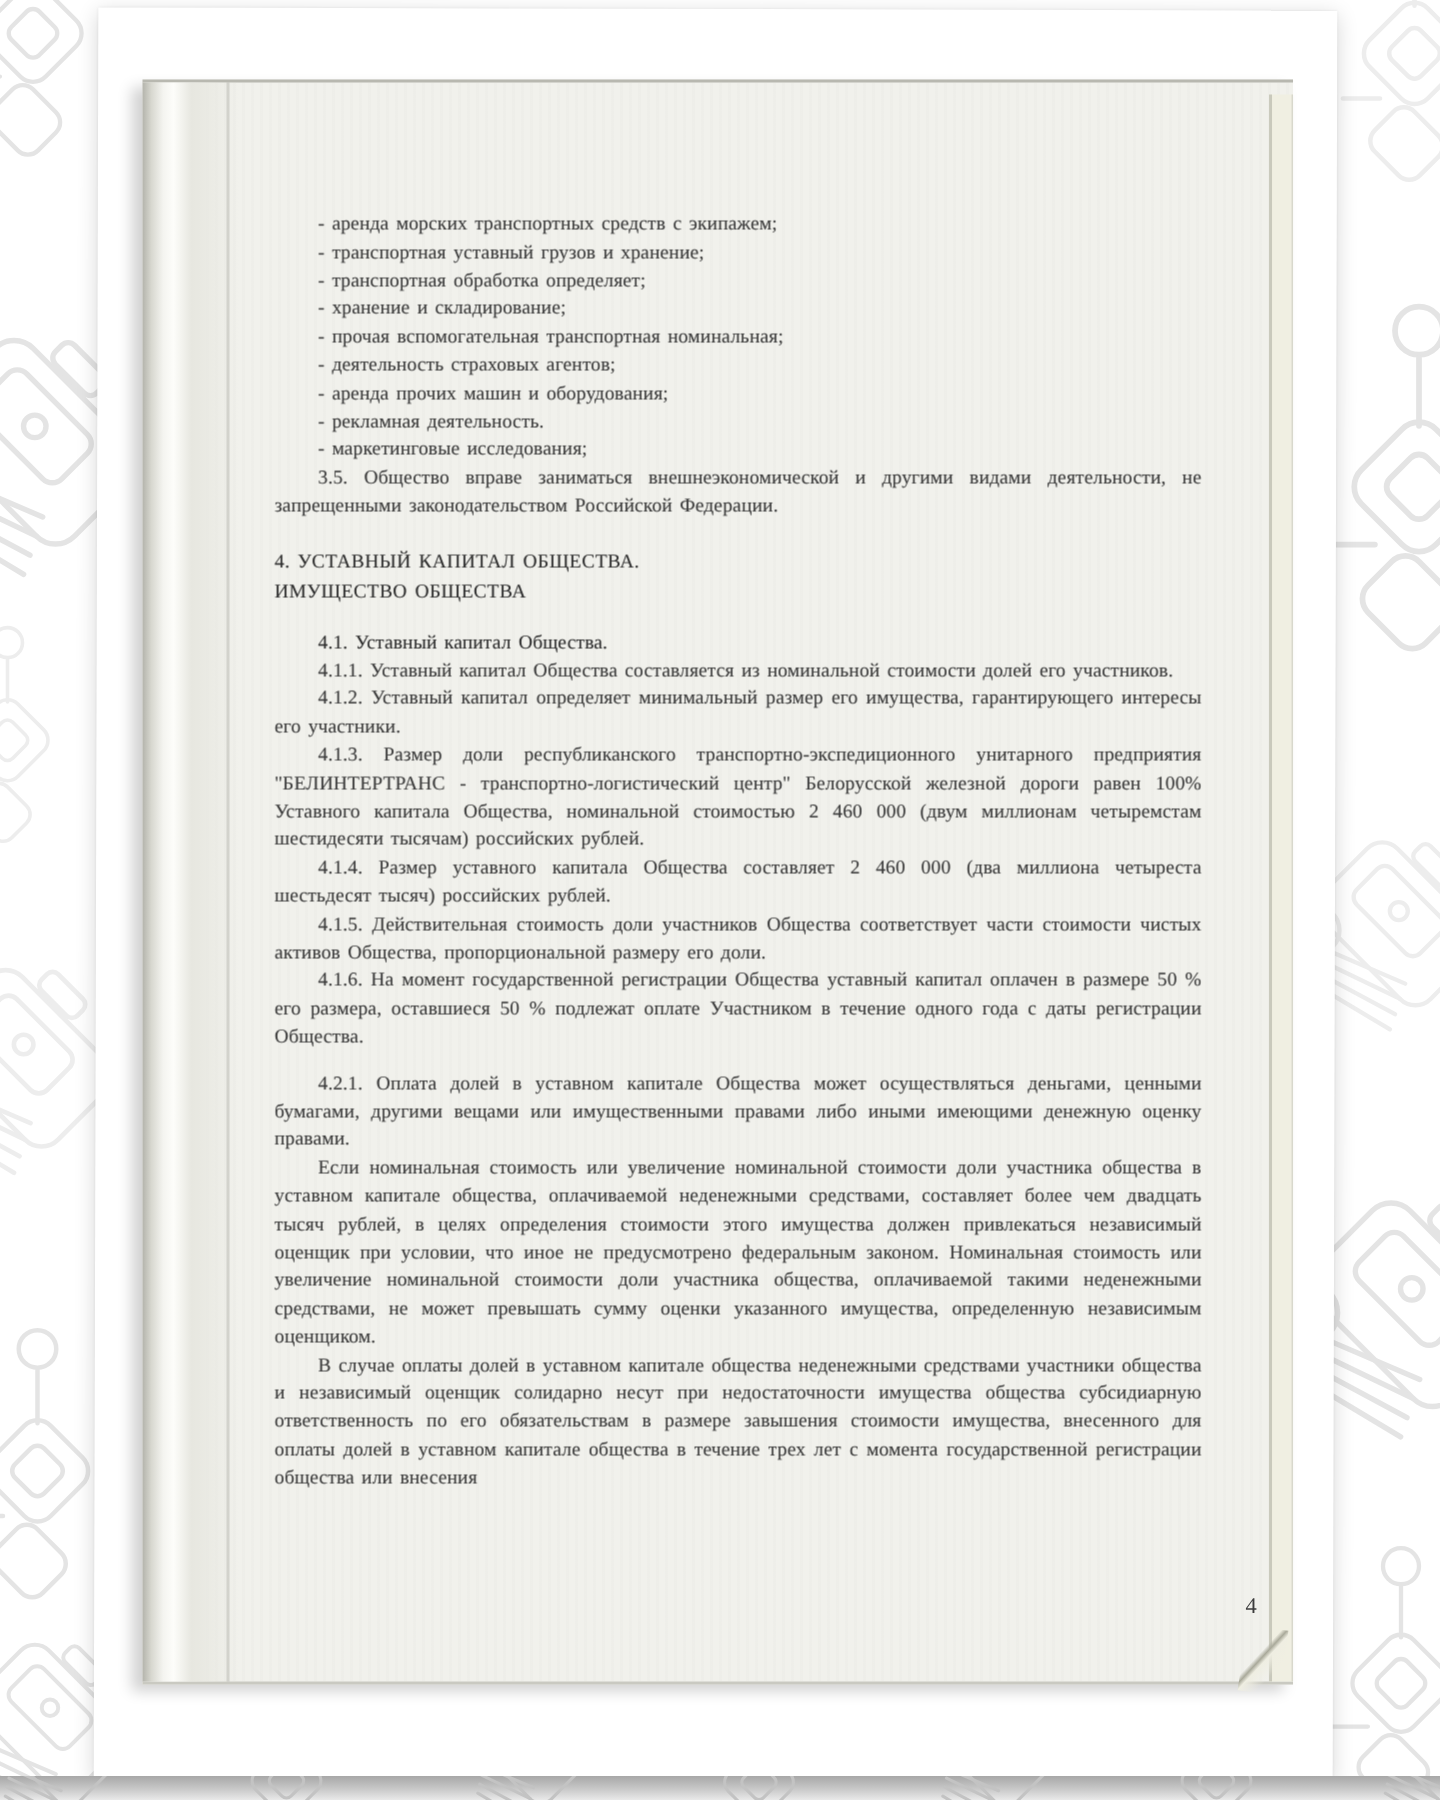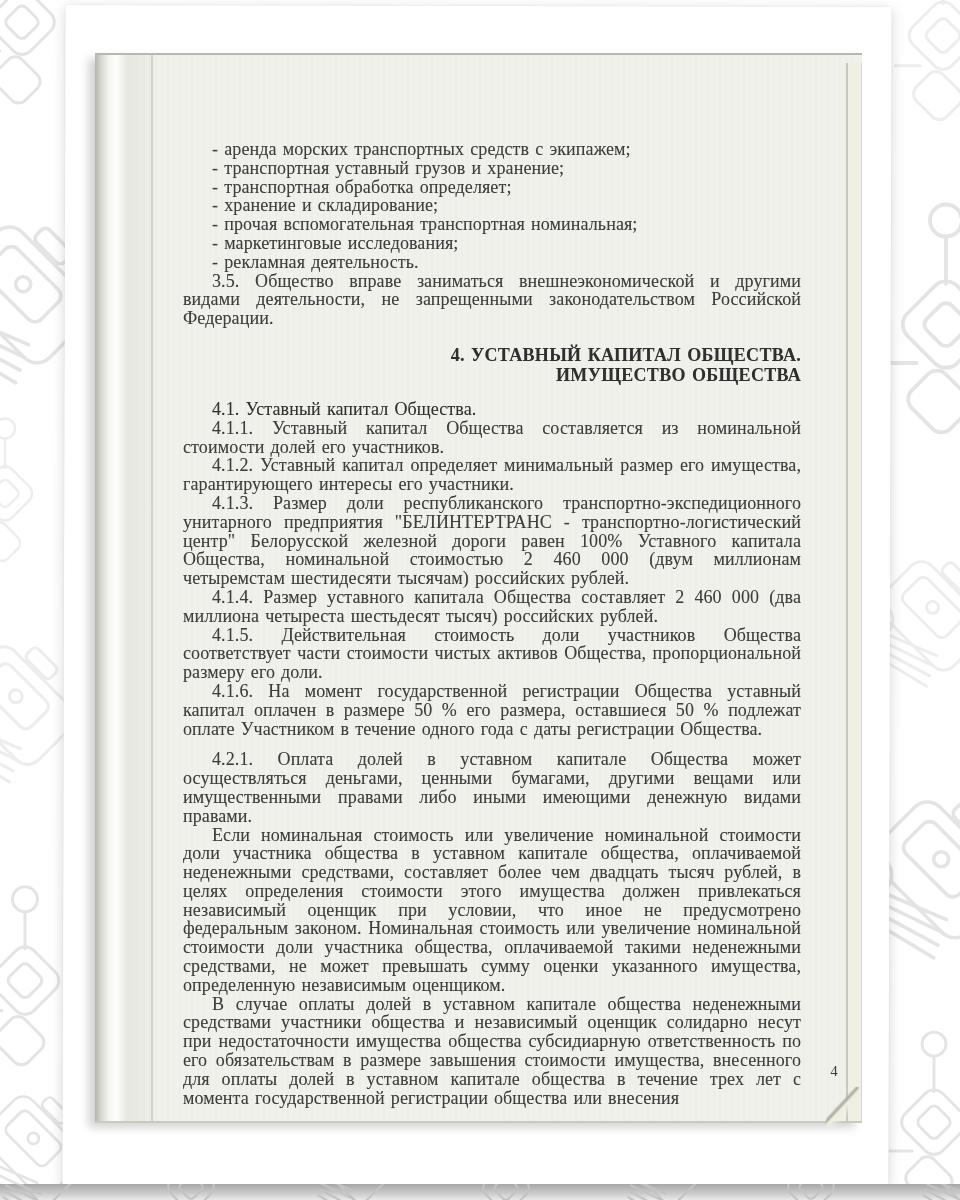--- a/index.html
+++ b/index.html
@@ -46,29 +46,29 @@
     border-right:1px solid #d8d8cc;
   }
   .corner-fold{
     position:absolute;right:6px;bottom:-8px;width:28px;height:44px;
     background:linear-gradient(125deg,rgba(0,0,0,0) 40%,#a9a99a 46%,#efeee2 52%,rgba(0,0,0,0) 72%);
     transform:rotate(8deg);
   }
   
   .content{
     position:absolute;left:88px;top:85px;width:618px;
-    font-size:18px;line-height:18.8px;color:#3c3c3c;
+    font-size:13px;line-height:18.8px;color:#3c3c3c;
     text-align:justify;letter-spacing:0.1px;word-spacing:1.5px;
     filter:blur(0.24px);
     text-shadow:0 0 0.5px rgba(64,64,64,0.35);
   }
   .content p{margin:0;}
   .li{padding-left:29px;text-align:left;}
   .p{text-indent:29px;}
-  .head{text-align:right;font-weight:bold;color:#2e2e2e;text-indent:0;line-height:20px;letter-spacing:0.3px;}
+  .head{text-align:left;font-weight:normal;color:#2e2e2e;text-indent:0;line-height:20px;letter-spacing:0.3px;}
   .sub{font-weight:normal;text-indent:29px;color:#2e2e2e;}
   .gap-a{height:17px;}
   .gap-b{height:15px;}
   .gap-c{height:12px;}
   .page-number{
     position:absolute;left:724px;top:1008px;width:30px;
     font-size:15px;color:#3c3c3c;text-align:center;
   }
   
   .bottom-band{
@@ -123,40 +123,42 @@
     <div class="binding-line"></div>
     <div class="edge-strip"></div>
     <div class="corner-fold"></div>
 
     <div class="content">
       <p class="li">- аренда морских транспортных средств с экипажем;</p>
       <p class="li">- транспортная уставный грузов и хранение;</p>
       <p class="li">- транспортная обработка определяет;</p>
       <p class="li">- хранение и складирование;</p>
       <p class="li">- прочая вспомогательная транспортная номинальная;</p>
+      <p class="li">- деятельность страховых агентов;</p>
+      <p class="li">- аренда прочих машин и оборудования;</p>
+      <p class="li">- рекламная деятельность.</p>
       <p class="li">- маркетинговые исследования;</p>
-      <p class="li">- рекламная деятельность.</p>
 
       <p class="p">3.5. Общество вправе заниматься внешнеэкономической и другими видами деятельности, не запрещенными законодательством Российской Федерации.</p>
 
       <div class="gap-a"></div>
       <p class="head">4. УСТАВНЫЙ КАПИТАЛ ОБЩЕСТВА.</p>
       <p class="head">ИМУЩЕСТВО ОБЩЕСТВА</p>
       <div class="gap-b"></div>
 
       <p class="sub">4.1. Уставный капитал Общества.</p>
       <p class="p">4.1.1. Уставный капитал Общества составляется из номинальной стоимости долей его участников.</p>
       <p class="p">4.1.2. Уставный капитал определяет минимальный размер его имущества, гарантирующего интересы его участники.</p>
       <p class="p">4.1.3. Размер доли республиканского транспортно-экспедиционного унитарного предприятия "БЕЛИНТЕРТРАНС - транспортно-логистический центр" Белорусской железной дороги равен 100% Уставного капитала Общества, номинальной стоимостью 2 460 000 (двум миллионам четыремстам шестидесяти тысячам) российских рублей.</p>
       <p class="p">4.1.4. Размер уставного капитала Общества составляет 2 460 000 (два миллиона четыреста шестьдесят тысяч) российских  рублей.</p>
       <p class="p">4.1.5. Действительная стоимость доли участников Общества соответствует части стоимости чистых активов Общества, пропорциональной размеру его доли.</p>
       <p class="p">4.1.6. На момент государственной регистрации Общества уставный капитал оплачен в размере 50 % его размера, оставшиеся 50 % подлежат оплате Участником в течение одного года с даты регистрации Общества.</p>
 
       <div class="gap-c"></div>
-      <p class="p">4.2.1. Оплата долей в уставном капитале Общества может осуществляться деньгами, ценными бумагами, другими вещами или имущественными правами либо иными имеющими денежную видами правами.</p>
+      <p class="p">4.2.1. Оплата долей в уставном капитале Общества может осуществляться деньгами, ценными бумагами, другими вещами или имущественными правами либо иными имеющими денежную оценку правами.</p>
       <p class="p">Если номинальная стоимость или увеличение номинальной стоимости доли участника общества в уставном капитале общества, оплачиваемой неденежными средствами, составляет более чем двадцать тысяч рублей, в целях определения стоимости этого имущества должен привлекаться независимый оценщик при условии, что иное не предусмотрено федеральным законом. Номинальная стоимость или увеличение номинальной стоимости доли участника общества, оплачиваемой такими неденежными средствами, не может превышать сумму оценки указанного имущества, определенную независимым оценщиком.</p>
       <p class="p">В случае оплаты долей в уставном капитале общества неденежными средствами участники общества и независимый оценщик солидарно несут при недостаточности имущества общества субсидиарную ответственность по его обязательствам в размере завышения стоимости имущества, внесенного для оплаты долей в уставном капитале общества в течение трех лет с момента государственной регистрации общества или внесения</p>
     </div>
 
     <div class="page-number">4</div>
   </div>
 </div>
 
 <div class="bottom-band">
   <svg width="960" height="16" viewBox="0 0 960 16" aria-hidden="true">

